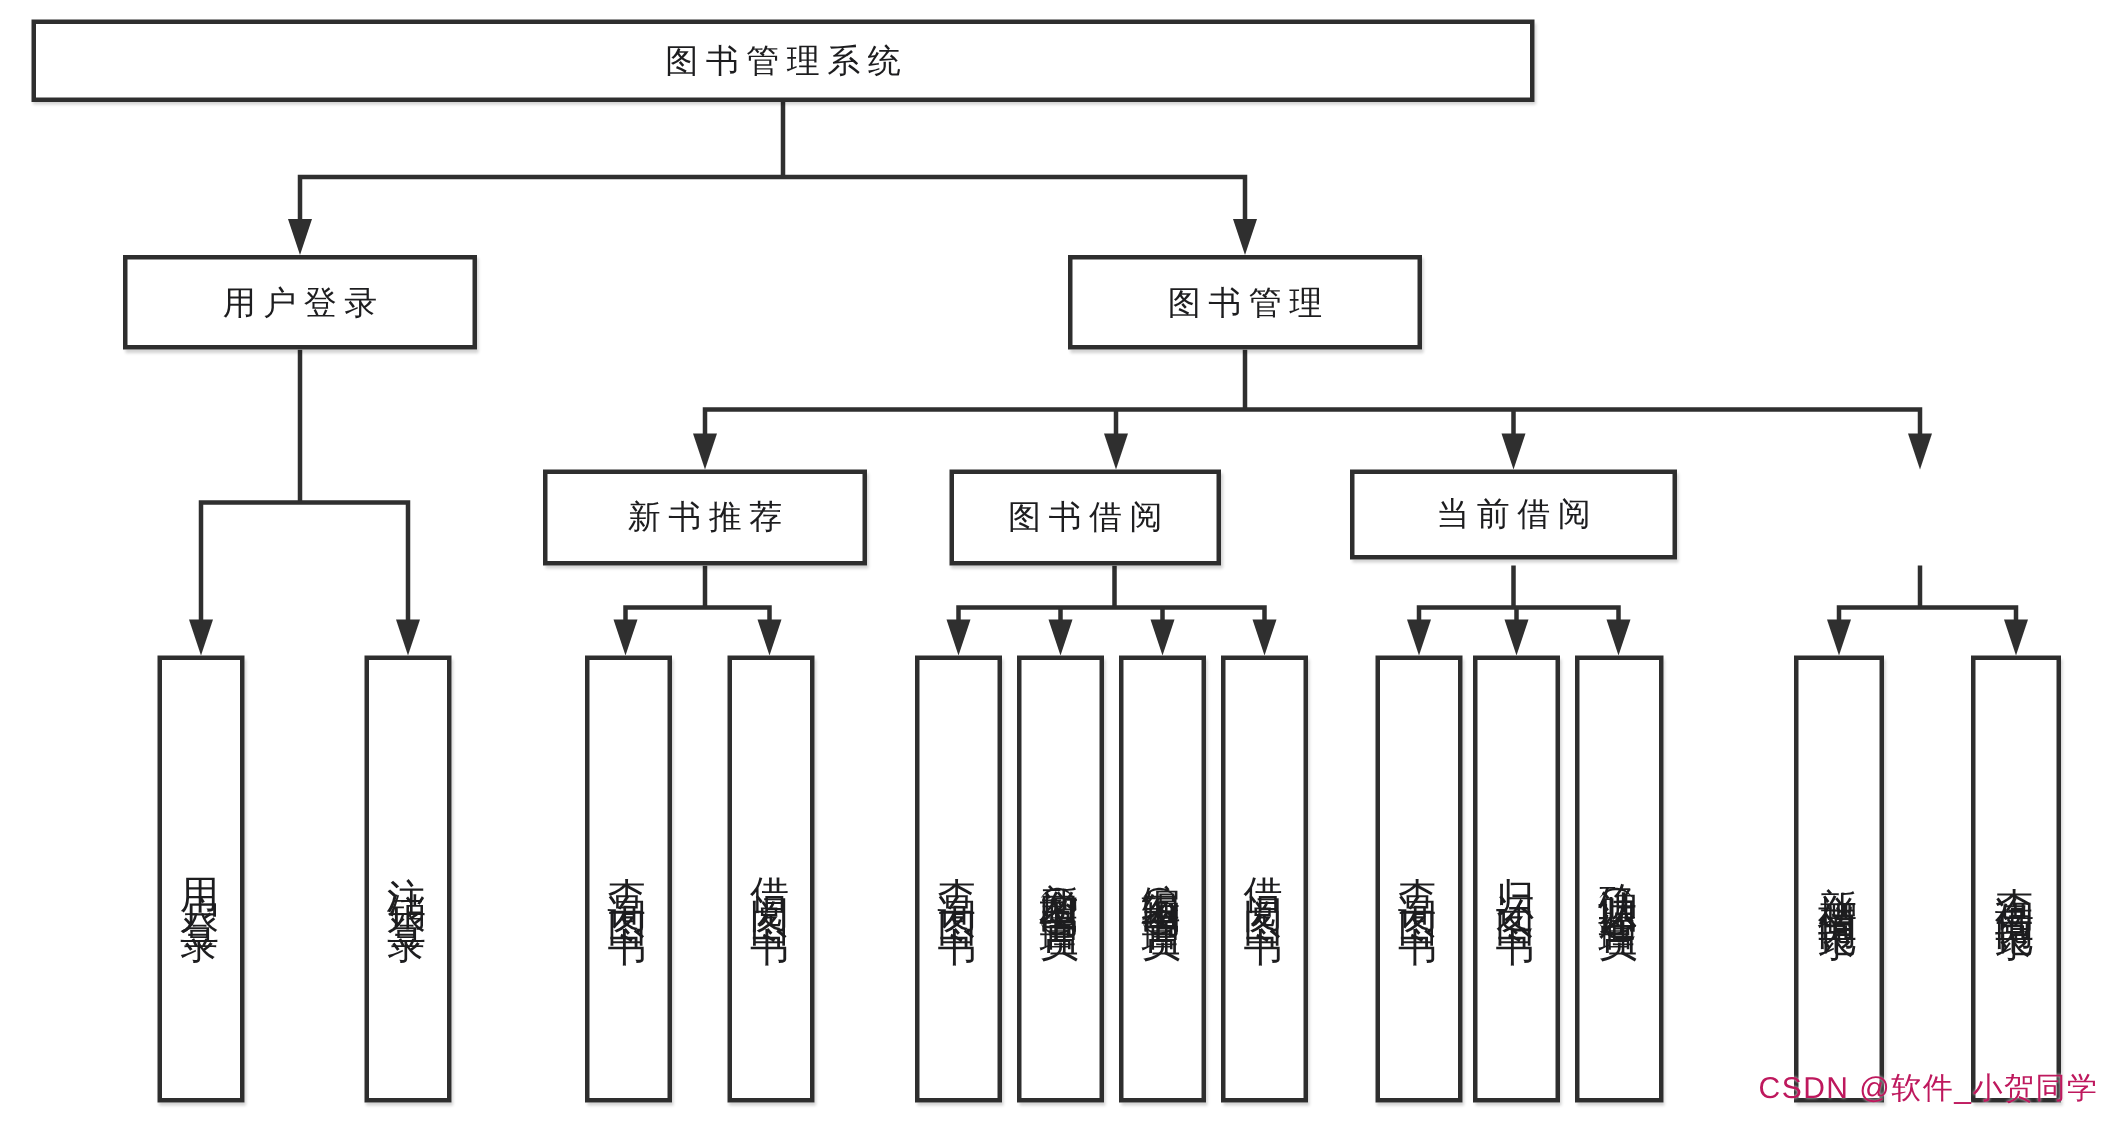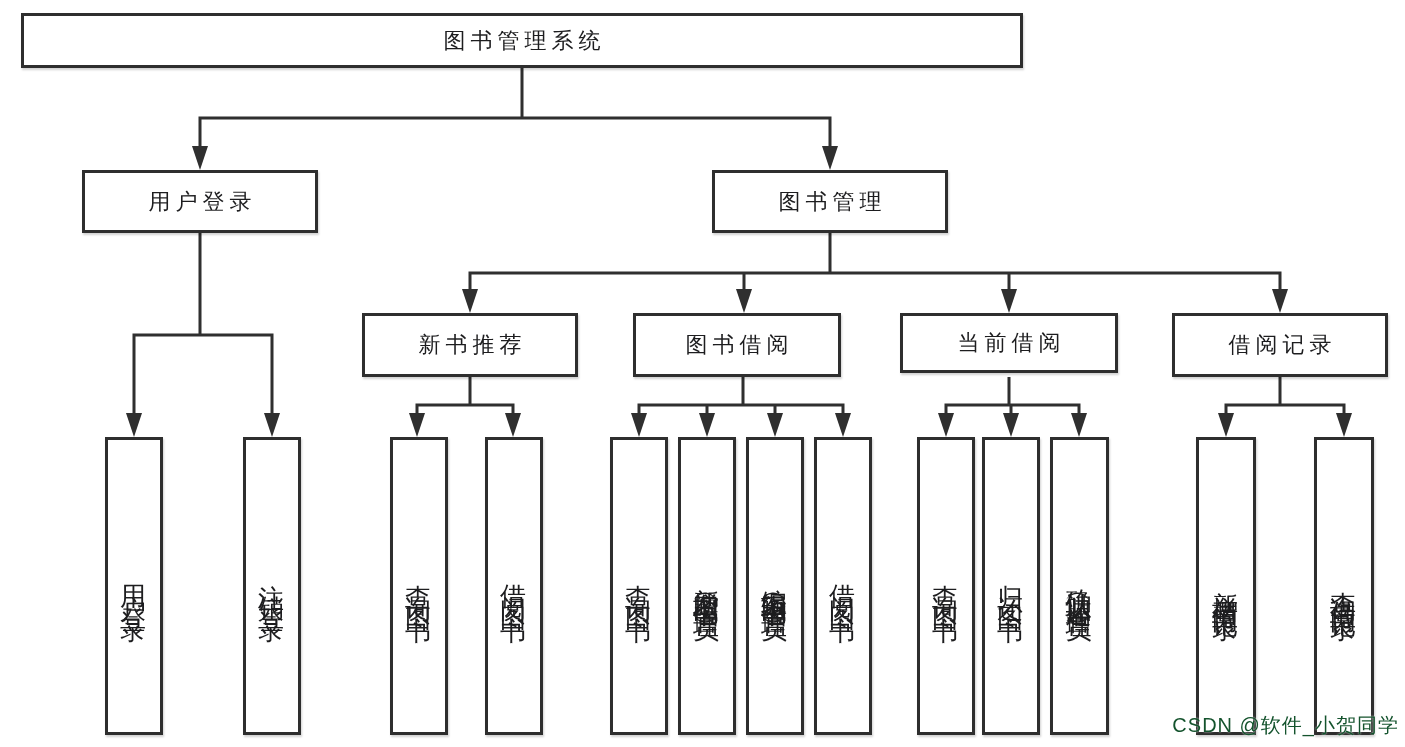--- a/index.html
+++ b/index.html
@@ -39,21 +39,21 @@
   }
   .ls4{letter-spacing:11px;}
   .ls6{letter-spacing:5px;}
   .ls9{letter-spacing:4px;}
   .watermark{
     position:absolute;
     right:6px;
     top:712px;
     font-size:20px;
     letter-spacing:1px;
-    color:#14532d;
+    color:#be185d;
     text-shadow:0 0 2px rgba(255,255,255,0.9);
     white-space:nowrap;
   }
 </style>
 </head>
 <body>
 
 <div class="stage">
 
   <svg class="connectors" viewBox="0 0 1405 747" xmlns="http://www.w3.org/2000/svg">
@@ -95,23 +95,22 @@
       <polygon points="1336,413 1352,413 1344,437"></polygon>
     </g>
   </svg>
 
   <div class="node h-node" style="left:21px;top:13px;width:1002px;height:55px;">图书管理系统</div>
 
   <div class="node h-node" style="left:82px;top:170px;width:236px;height:63px;">用户登录</div>
   <div class="node h-node" style="left:712px;top:170px;width:236px;height:63px;">图书管理</div>
 
   <div class="node h-node" style="left:362px;top:313px;width:216px;height:64px;">新书推荐</div>
-  <div class="node h-node" style="left:633px;top:313px;width:208px;height:64px;">图书借阅</div>
+  <div class="node h-node" style="left:633px;top:313px;width:181px;height:64px;">图书借阅</div>
   <div class="node h-node" style="left:900px;top:313px;width:218px;height:60px;">当前借阅</div>
-  <div class="node h-node" style="left:1172px;top:313px;width:216px;height:64px;">借阅记录</div>
 
   <div class="node leaf" style="left:105px;width:58px;">
     <span class="v-text ls4">用户登录</span>
   </div>
   <div class="node leaf" style="left:243px;width:58px;">
     <span class="v-text ls4">注销登录</span>
   </div>
 
   <div class="node leaf" style="left:390px;width:58px;">
     <span class="v-text ls4">查询图书</span>

